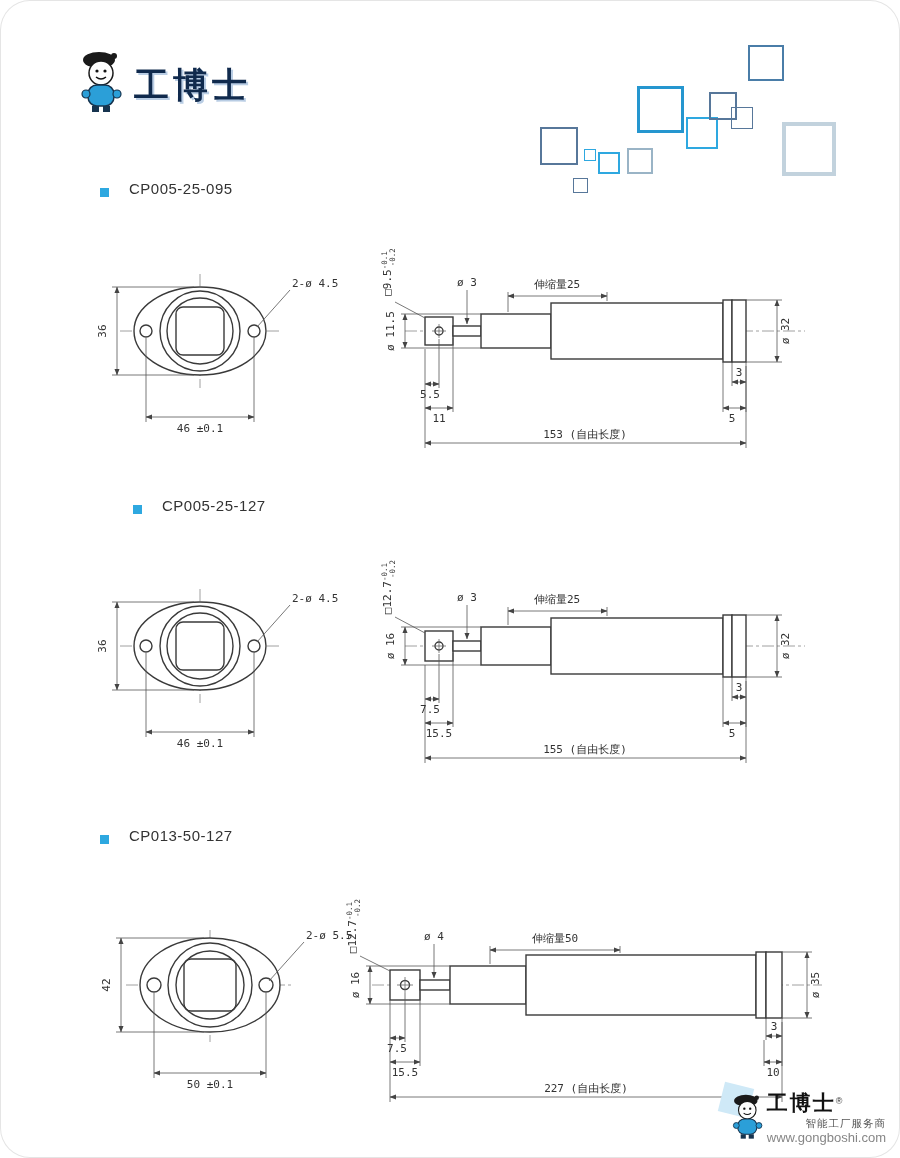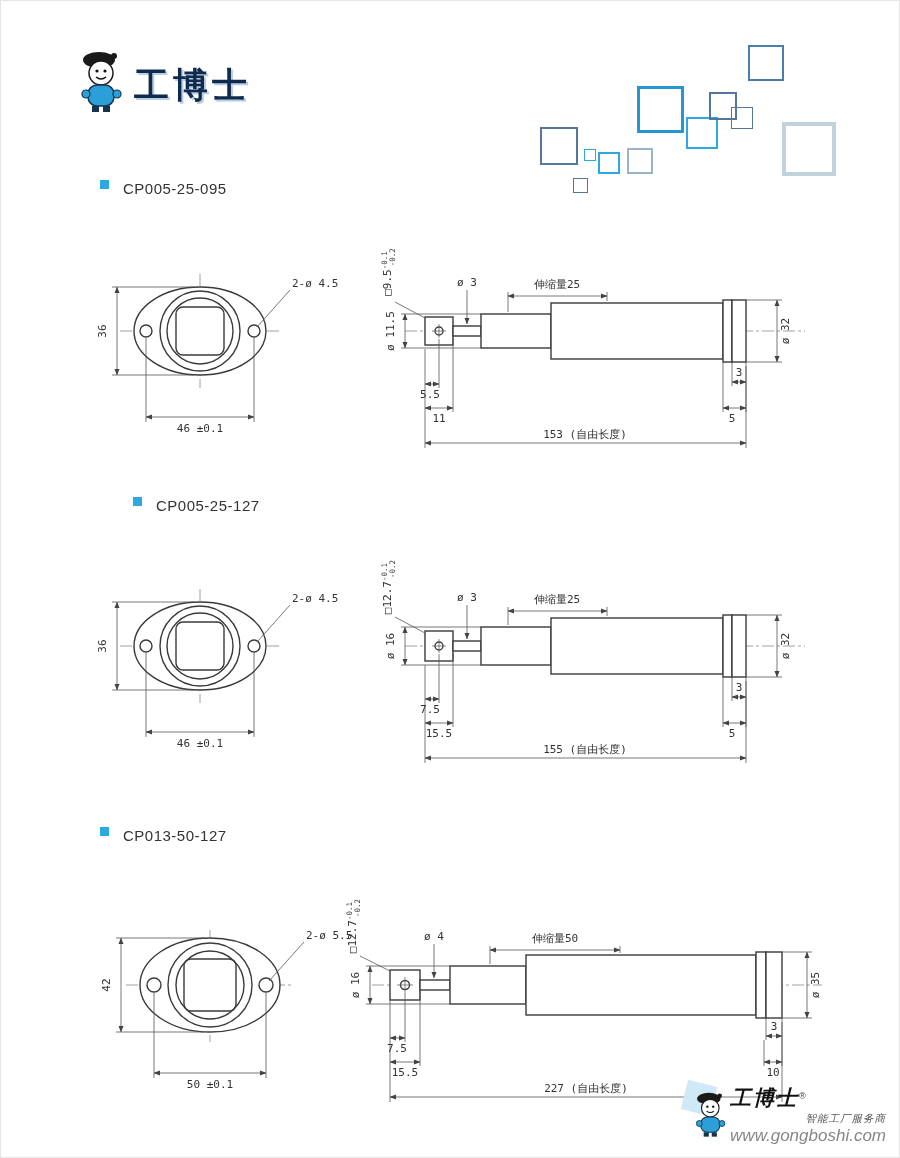--- a/index.html
+++ b/index.html
@@ -1,44 +1,44 @@
 <!DOCTYPE html>
 <html><head>
 <meta charset="utf-8">
 <style>
   html,body{margin:0;padding:0;background:#ffffff;}
   .page{position:relative;width:900px;height:1158px;background:#ffffff;overflow:hidden;
-        font-family:"Liberation Sans",sans-serif;box-shadow:inset 0 0 0 1px #e5e5e5;}
+        font-family:"Liberation Sans",sans-serif;box-shadow:inset 0 0 0 1px #e5e5e5;border-radius:30px;}
   
   .logo{position:absolute;left:76px;top:48px;display:flex;align-items:flex-start;gap:6px;}
   .logo-text{font-size:35px;font-weight:bold;color:#102a4d;letter-spacing:4px;
              font-family:"DejaVu Sans",sans-serif;text-shadow:2px 2px 0 #b9cde4;margin-top:14px;}
   
   .decor-sq{position:absolute;box-sizing:border-box;background:transparent;}
   
-  .section-title{position:absolute;display:flex;align-items:flex-start;gap:14px;
+  .section-title{position:absolute;display:flex;align-items:flex-end;gap:20px;
                  font-size:15px;color:#333;letter-spacing:.5px;}
   .bullet{width:9px;height:9px;background:#2ea8e0;flex:0 0 auto;}
   
   .drawing{position:absolute;}
   svg text{font-family:"DejaVu Sans Mono","Liberation Mono",monospace;fill:#333;font-size:11px;}
   .ol{fill:none;stroke:#3a3a3a;stroke-width:1.4;}
   .olf{fill:#ffffff;stroke:#3a3a3a;stroke-width:1.4;}
   .thin{stroke:#666;stroke-width:.8;fill:none;}
   .cl{stroke:#888;stroke-width:.8;stroke-dasharray:12 3 3 3;fill:none;}
   .dim{stroke:#555;stroke-width:.8;fill:none;}
   
-  .footer{position:absolute;right:14px;bottom:12px;display:flex;align-items:center;font-style:italic;}
+  .footer{position:absolute;right:14px;bottom:12px;display:flex;align-items:center;}
   .footer-accent{position:absolute;width:30px;height:30px;background:#cfe9f7;transform:rotate(14deg);
                  left:-8px;top:-6px;z-index:0;}
   .footer-col{display:flex;flex-direction:column;line-height:1.25;z-index:1;}
   .footer-brand{font-size:21px;font-weight:bold;color:#111;font-family:"DejaVu Sans",sans-serif;letter-spacing:2px;}
   .footer-reg{font-size:9px;vertical-align:super;color:#333;font-weight:normal;}
   .footer-tagline{font-size:10.5px;color:#555;letter-spacing:1px;text-align:right;}
-  .footer-url{font-size:17px;color:#868686;}
+  .footer-url{font-size:13px;color:#868686;}
 </style>
 </head>
 <body>
 
 <div class="page">
 
   <svg width="0" height="0" style="position:absolute" aria-hidden="true">
     <defs>
       <marker id="ah" viewBox="0 0 10 10" refX="9.5" refY="5" markerWidth="8" markerHeight="8" orient="auto-start-reverse">
         <path d="M0,1 L10,5 L0,9 z" fill="#444"></path>

